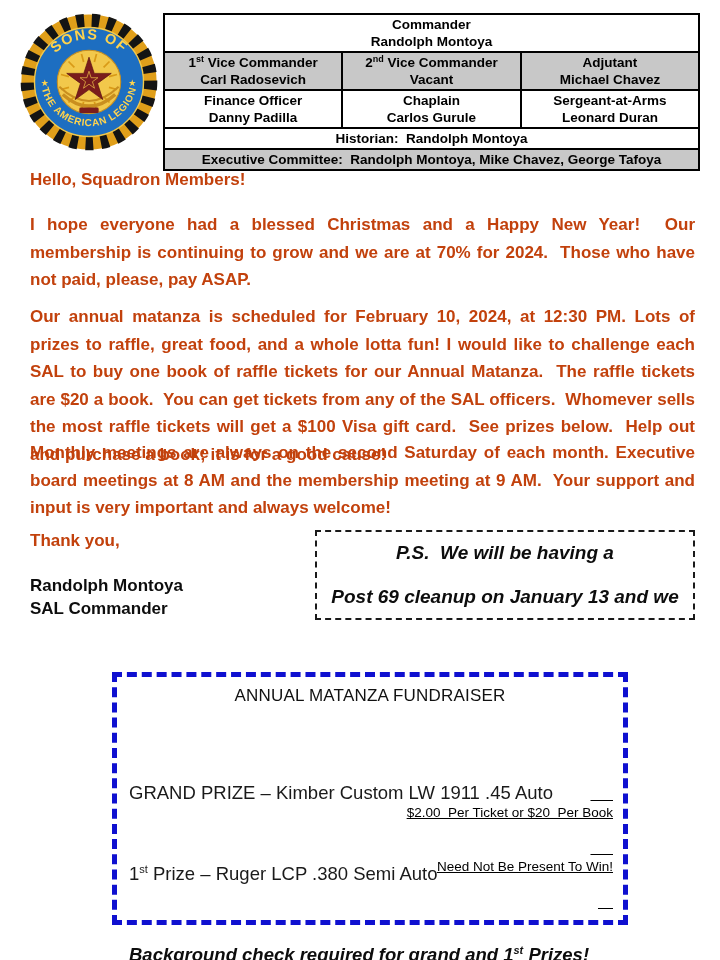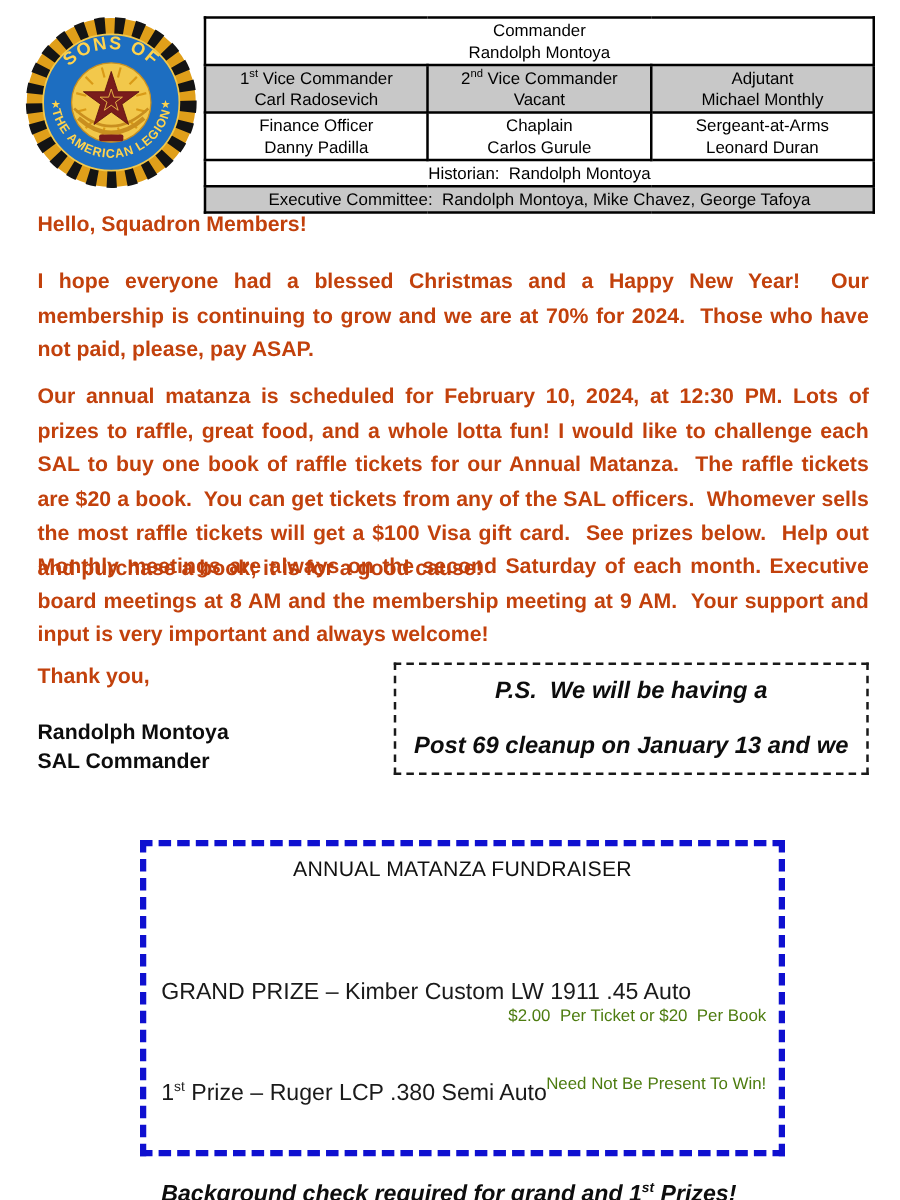--- a/index.html
+++ b/index.html
@@ -6,21 +6,21 @@
   .page{
     position:relative;width:720px;height:960px;background:#ffffff;overflow:hidden;
     font-family:"Liberation Sans","DejaVu Sans",sans-serif;color:#000;
   }
   
   .emblem{position:absolute;left:20px;top:13px;width:138px;height:138px;}
   
   .officers{
     position:absolute;left:163px;top:13px;width:537px;
     border-collapse:collapse;table-layout:fixed;
-    font-weight:normal;font-size:13.5px;line-height:17px;text-align:center;
+    font-weight:bold;font-size:13.5px;line-height:17px;text-align:center;
   }
   .officers td{
     border:2px solid #000;padding:1px 2px;white-space:pre-wrap;
   }
   .officers .shade{background:#c8c8c8;}
   .officers sup{font-size:9px;vertical-align:super;line-height:0;}
   
   .ltr{
     position:absolute;left:30px;width:665px;
     font-weight:bold;font-size:17px;line-height:27.5px;
@@ -51,21 +51,21 @@
   }
   .fund-list{
     position:absolute;left:12px;top:48px;width:480px;
     font-size:18.5px;line-height:27px;color:#1a1a1a;white-space:pre-wrap;
   }
   .fund-list .line{display:block;}
   .fund-list sup{font-size:11px;vertical-align:super;line-height:0;}
   .fund-list .bg-check{font-weight:bold;font-style:italic;color:#0d0d0d;}
   .fund-footer{
     position:absolute;right:10px;bottom:8px;text-align:right;
-    font-size:13.5px;line-height:18px;color:#4d7c0f;white-space:pre-wrap;
+    font-size:13.5px;line-height:18px;color:#000000;white-space:pre-wrap;text-decoration:underline;
   }
 </style>
 </head>
 <body>
 
 <div class="page">
 
   <svg class="emblem" viewBox="0 0 200 200">
     <circle cx="100" cy="100" r="88" fill="none" stroke="#e09f1a" stroke-width="20"></circle>
     <circle cx="100" cy="100" r="88" fill="none" stroke="#141414" stroke-width="22" stroke-dasharray="11 11"></circle>
@@ -110,21 +110,21 @@
         <col style="width:33.4%">
         <col style="width:33.3%">
       </colgroup>
     <tbody>
         <tr>
       <td colspan="3"><span>Commander</span><br><span>Randolph Montoya</span></td>
     </tr>
     <tr>
       <td class="shade"><span>1</span><sup>st</sup><span> Vice Commander</span><br><span>Carl Radosevich</span></td>
       <td class="shade"><span>2</span><sup>nd</sup><span> Vice Commander</span><br><span>Vacant</span></td>
-      <td class="shade"><span>Adjutant</span><br><span>Michael Monthly</span></td>
+      <td class="shade"><span>Adjutant</span><br><span>Michael Chavez</span></td>
     </tr>
     <tr>
       <td><span>Finance Officer</span><br><span>Danny Padilla</span></td>
       <td><span>Chaplain</span><br><span>Carlos Gurule</span></td>
       <td><span>Sergeant-at-Arms</span><br><span>Leonard Duran</span></td>
     </tr>
     <tr>
       <td colspan="3">Historian:  Randolph Montoya</td>
     </tr>
     <tr>

